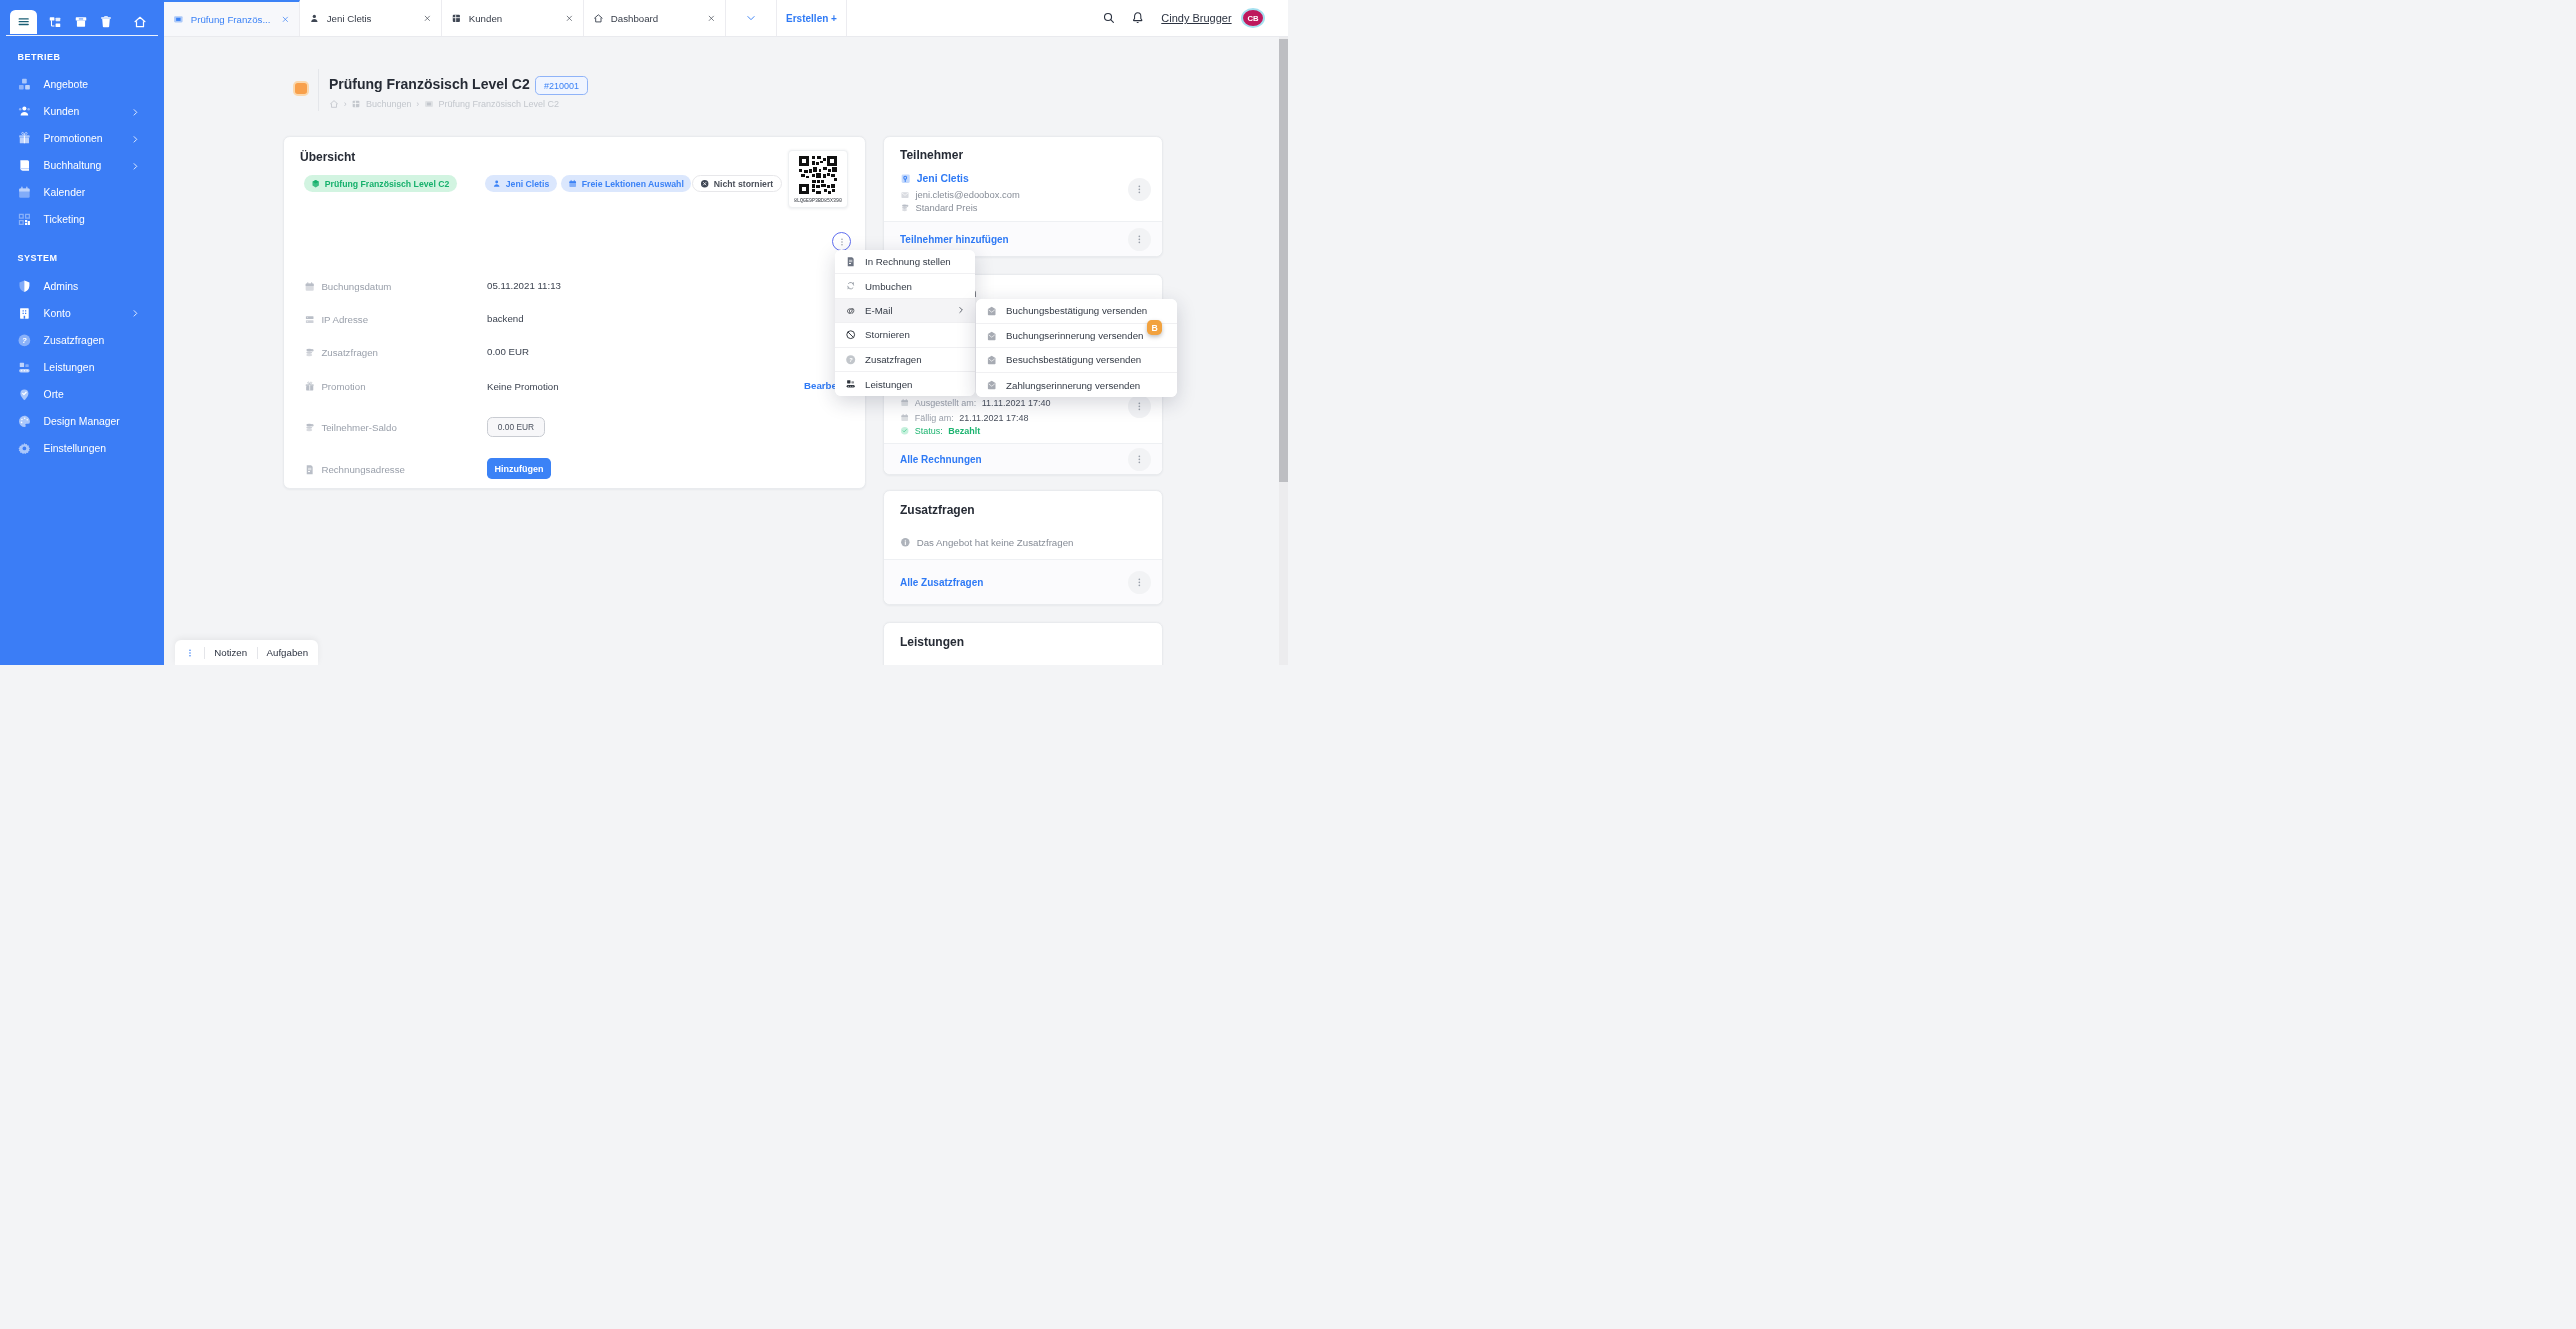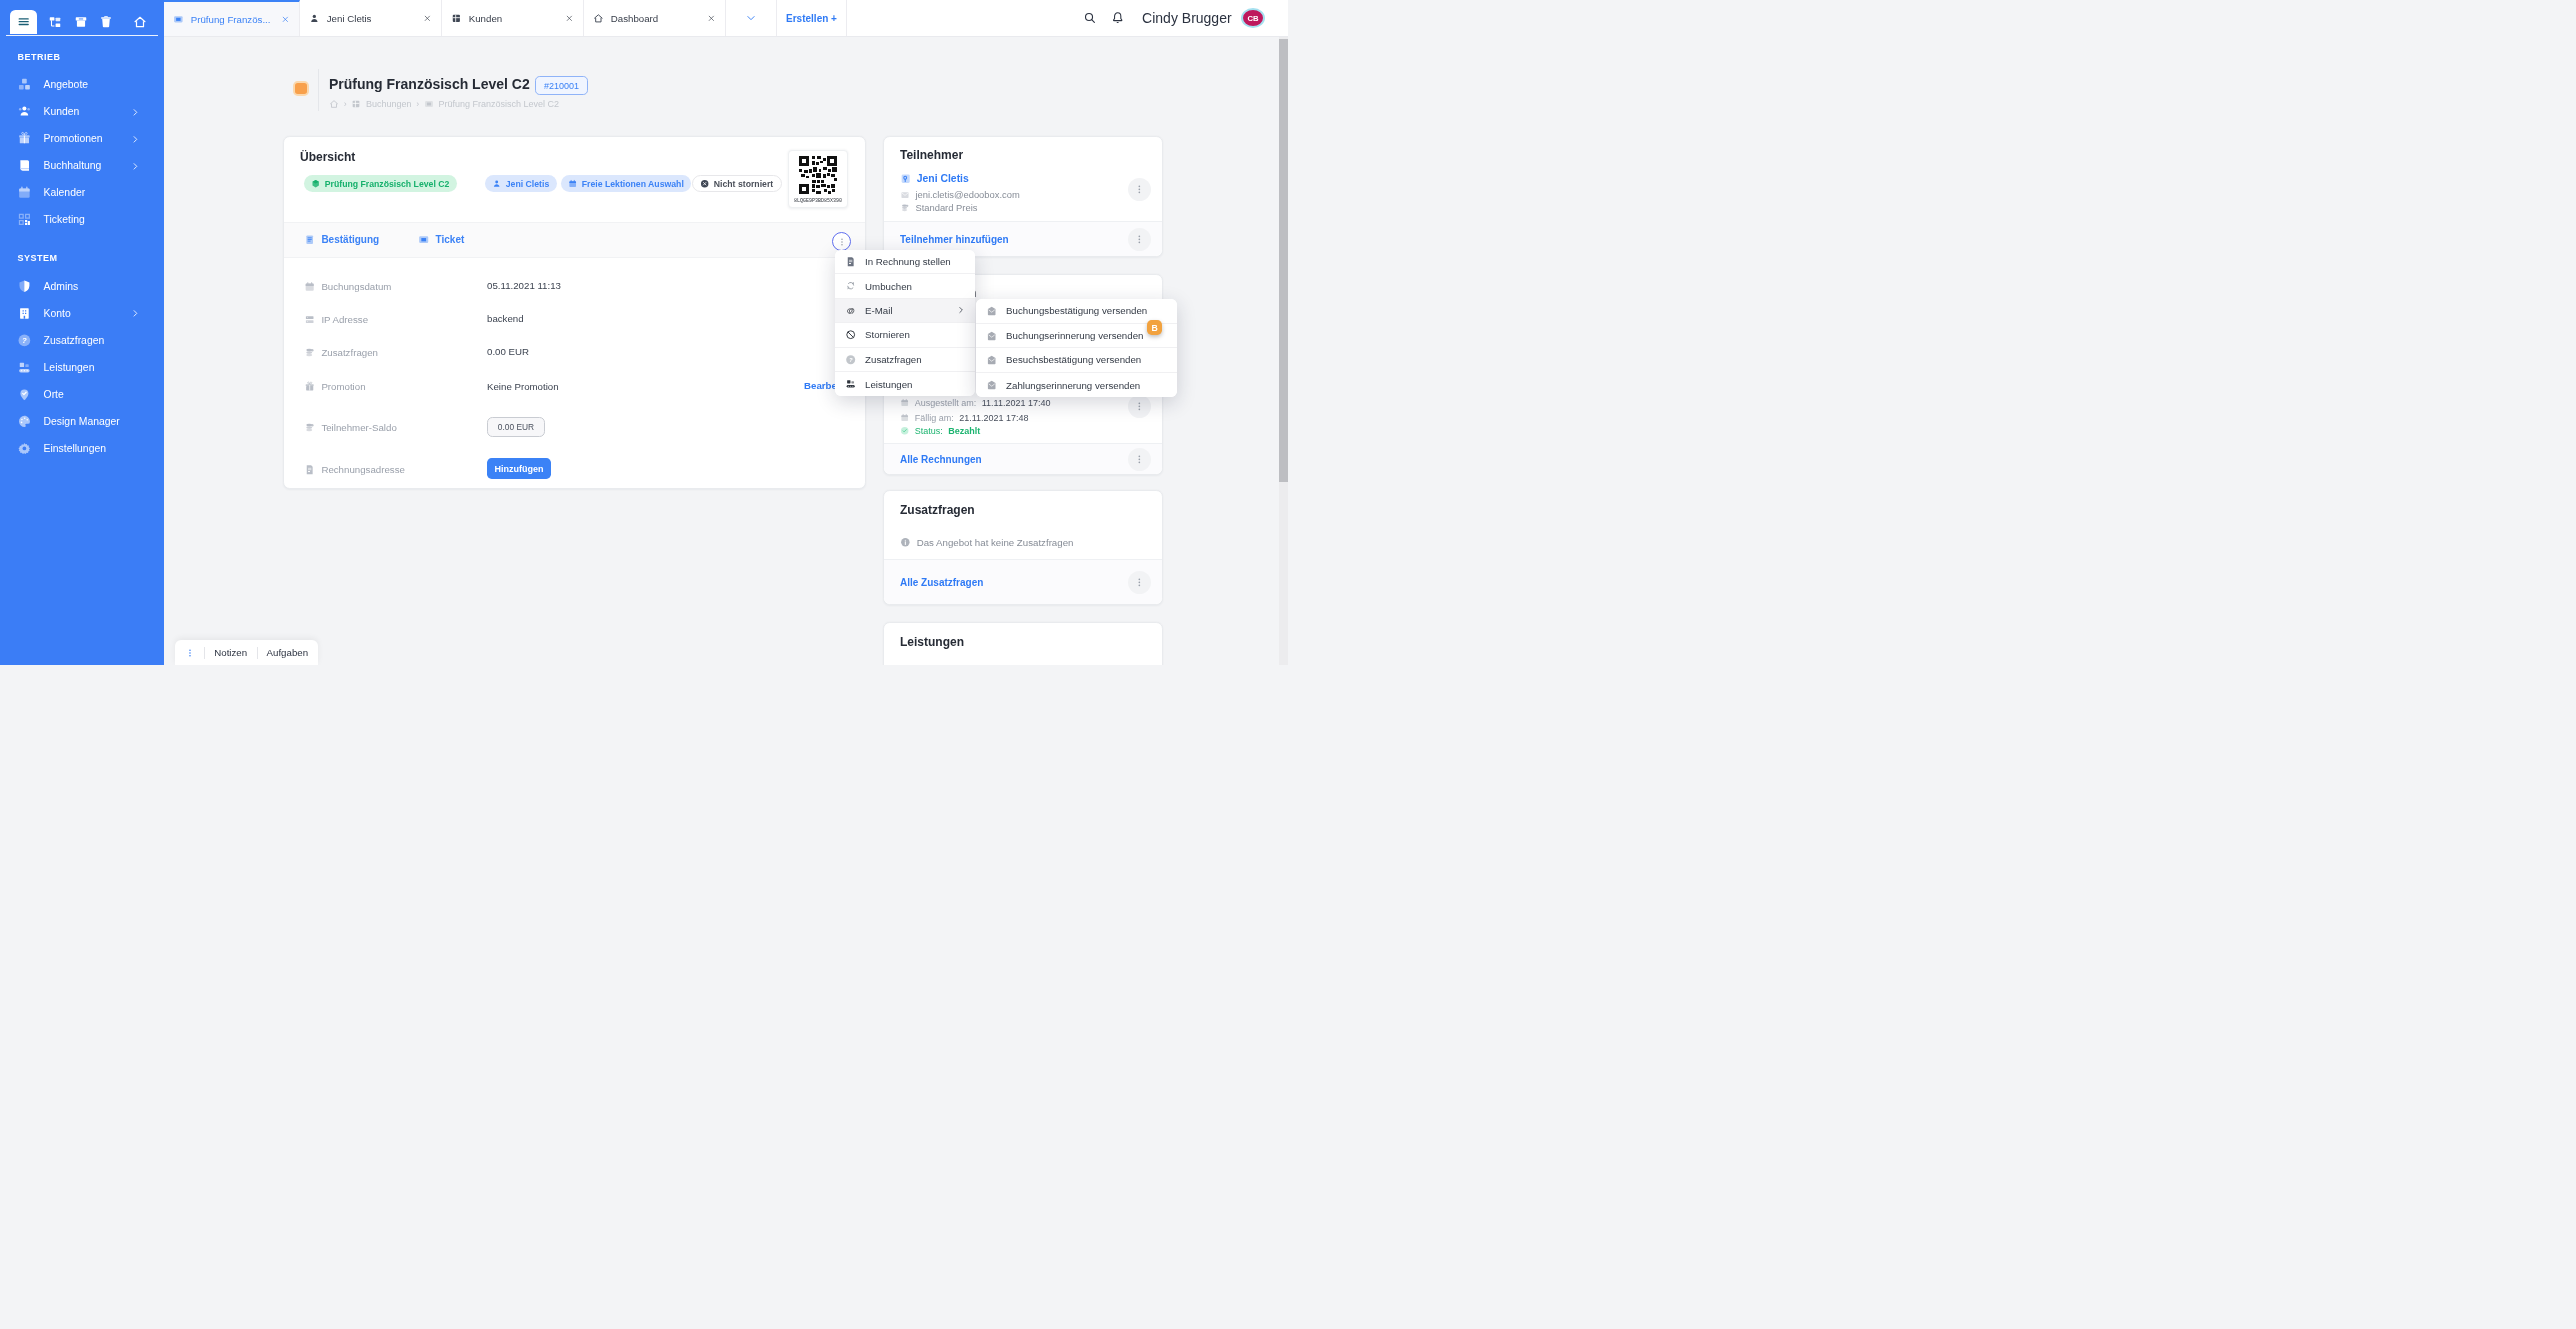--- a/index.html
+++ b/index.html
@@ -36,21 +36,21 @@
   .tab .tclose { width:8.7px; height:8.7px; color:#4a4f59; cursor:pointer; }
   .tab.active { width:136px; background:#f7f8fb; color:#3b82f6; border-top:2px solid #3b82f6; }
   .tab.active .ic, .tab.active .tclose { color:#3b82f6; }
   .tab-chev { width:51px; border-right:0.7px solid #ececf0; display:flex; align-items:center; justify-content:center; color:#3b82f6; cursor:pointer; }
   .tab-chev .ic { width:10px; height:10px; }
   .tab-create { width:70px; border-right:0.7px solid #ececf0; display:flex; align-items:center; justify-content:center;
                 color:#2f7af5; font-size:10px; font-weight:600; cursor:pointer; }
   .top-right { margin-left:auto; display:flex; align-items:center; gap:0; padding-right:23px; }
   .top-icon-btn { background:none; border:none; color:#2b3240; cursor:pointer; display:flex; margin-left:14.8px; }
   .top-icon-btn .ic { width:13.4px; height:13.4px; }
-  .user-name { font-size:14px; color:#2b3240; margin-left:17.4px; }
+  .user-name { font-size:11px; color:#2b3240; margin-left:17.4px;text-decoration:underline; }
   .avatar { width:24px; height:20px; margin-left:9.4px; border-radius:50%; background:#be185d; border:2px solid #a5e0ef;
             color:#fff; font-size:7.7px; font-weight:700; display:flex; align-items:center; justify-content:center; cursor:pointer; }
 
   
   .page { position:absolute; left:164px; top:37px; right:0; bottom:0; overflow:hidden; }
 
   
   .ph-ticket { left:129px; top:44px; width:16px; height:15.4px; background:#f8a04b; border:2.7px solid #fbd8ad; border-radius:4.7px; }
   .ph-divider { left:154px; top:32px; width:0.7px; height:42px; background:#e4e6ea; }
   .ph-title { left:165px; top:39px; font-size:14px; font-weight:700; color:#262b35; }
@@ -568,40 +568,20 @@
             <rect x="10" y="25" width="2" height="2"></rect>
               <rect x="13" y="26" width="4" height="2"></rect>
               <rect x="19" y="25" width="2" height="2"></rect>
             <rect x="22" y="26" width="2" height="2"></rect>
               <rect x="25" y="25" width="2" height="2"></rect>
           </g>
         </svg>
         <div class="qr-code-text">8LQGE9P3BD85X390</div>
       </div>
 
-      <div class="ov-toolbar">
-        <a class="tool-link">
-            <i class="ic">
-              <svg viewBox="0 0 24 24">
-                <rect x="5" y="3" width="14" height="18" rx="2" fill="currentColor" opacity=".4"></rect>
-                <path d="M8.5 8h7M8.5 11.5h7M8.5 15h4.5" stroke="currentColor" stroke-width="1.8" stroke-linecap="round"></path>
-              </svg>
-            </i>
-            <span>Bestätigung</span>
-          </a>
-        <a class="tool-link">
-            <i class="ic">
-              <svg viewBox="0 0 24 24">
-                <rect x="2.5" y="5" width="19" height="14" rx="2.5" fill="currentColor" opacity=".4"></rect>
-                <rect x="7" y="8.5" width="10" height="7" fill="currentColor"></rect>
-              </svg>
-            </i>
-            <span>Ticket</span>
-          </a>
-      </div>
       <button class="ov-dotbtn">
           <i class="ic">
             <svg viewBox="0 0 24 24">
               <circle cx="12" cy="5.3" r="1.9" fill="currentColor"></circle>
               <circle cx="12" cy="12" r="1.9" fill="currentColor"></circle>
               <circle cx="12" cy="18.7" r="1.9" fill="currentColor"></circle>
             </svg>
           </i>
         </button>
 

